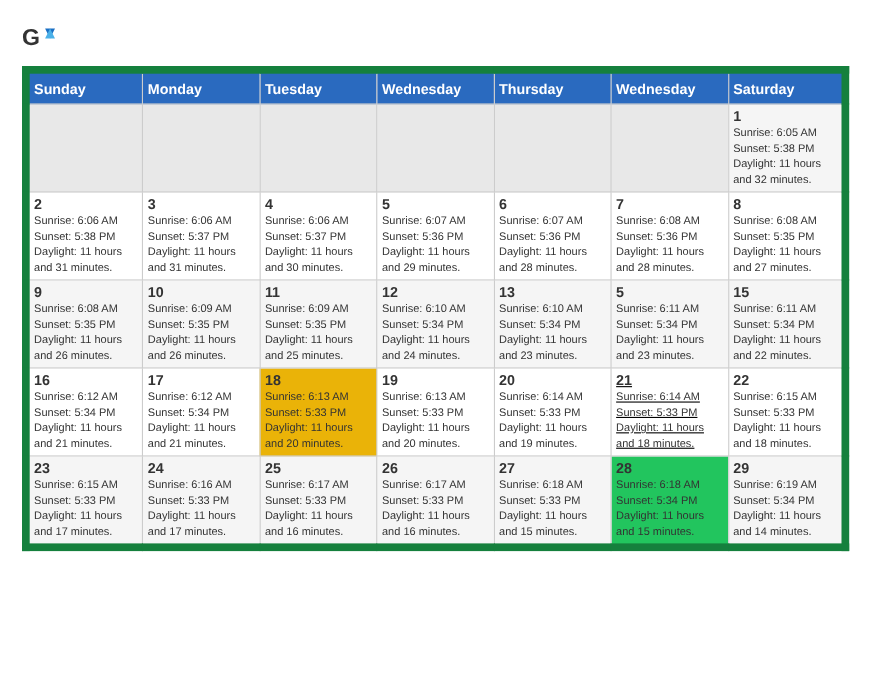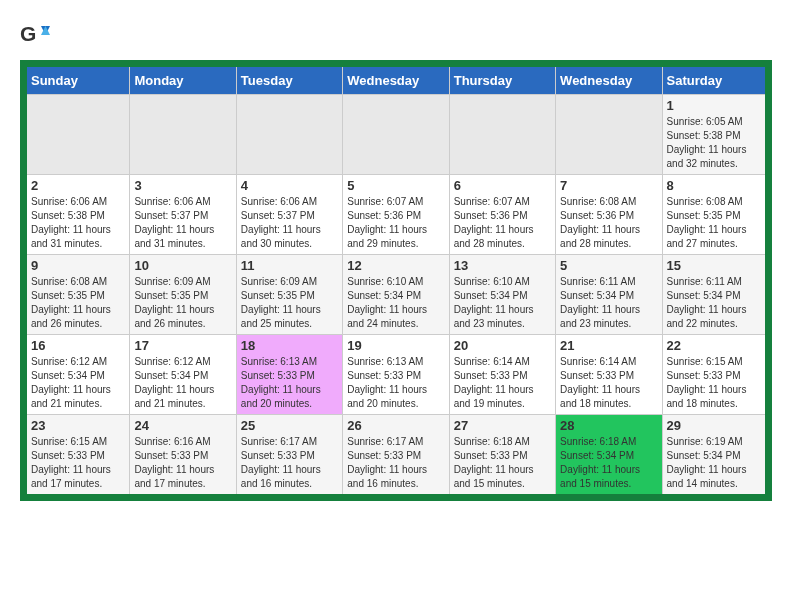--- a/index.html
+++ b/index.html
@@ -234,39 +234,39 @@
           <div class="day-info" style="white-space: pre-line;">Sunrise: 6:12 AM
 Sunset: 5:34 PM
 Daylight: 11 hours and 21 minutes.</div>
         </td>
         <td style="background: rgb(255, 255, 255);">
           <span class="day-number">17</span>
           <div class="day-info" style="white-space: pre-line;">Sunrise: 6:12 AM
 Sunset: 5:34 PM
 Daylight: 11 hours and 21 minutes.</div>
         </td>
-        <td style="background: #f0abfc;">
+        <td style="background: #eab308;">
           <span class="day-number">18</span>
           <div class="day-info" style="white-space: pre-line;">Sunrise: 6:13 AM
 Sunset: 5:33 PM
 Daylight: 11 hours and 20 minutes.</div>
         </td>
         <td style="background: rgb(255, 255, 255);">
           <span class="day-number">19</span>
           <div class="day-info" style="white-space: pre-line;">Sunrise: 6:13 AM
 Sunset: 5:33 PM
 Daylight: 11 hours and 20 minutes.</div>
         </td>
         <td style="background: rgb(255, 255, 255);">
           <span class="day-number">20</span>
           <div class="day-info" style="white-space: pre-line;">Sunrise: 6:14 AM
 Sunset: 5:33 PM
 Daylight: 11 hours and 19 minutes.</div>
         </td>
-        <td style="background: rgb(255, 255, 255);">
+        <td style="background: rgb(255, 255, 255); text-decoration: underline;">
           <span class="day-number">21</span>
           <div class="day-info" style="white-space: pre-line;">Sunrise: 6:14 AM
 Sunset: 5:33 PM
 Daylight: 11 hours and 18 minutes.</div>
         </td>
         <td style="background: rgb(255, 255, 255);">
           <span class="day-number">22</span>
           <div class="day-info" style="white-space: pre-line;">Sunrise: 6:15 AM
 Sunset: 5:33 PM
 Daylight: 11 hours and 18 minutes.</div>

